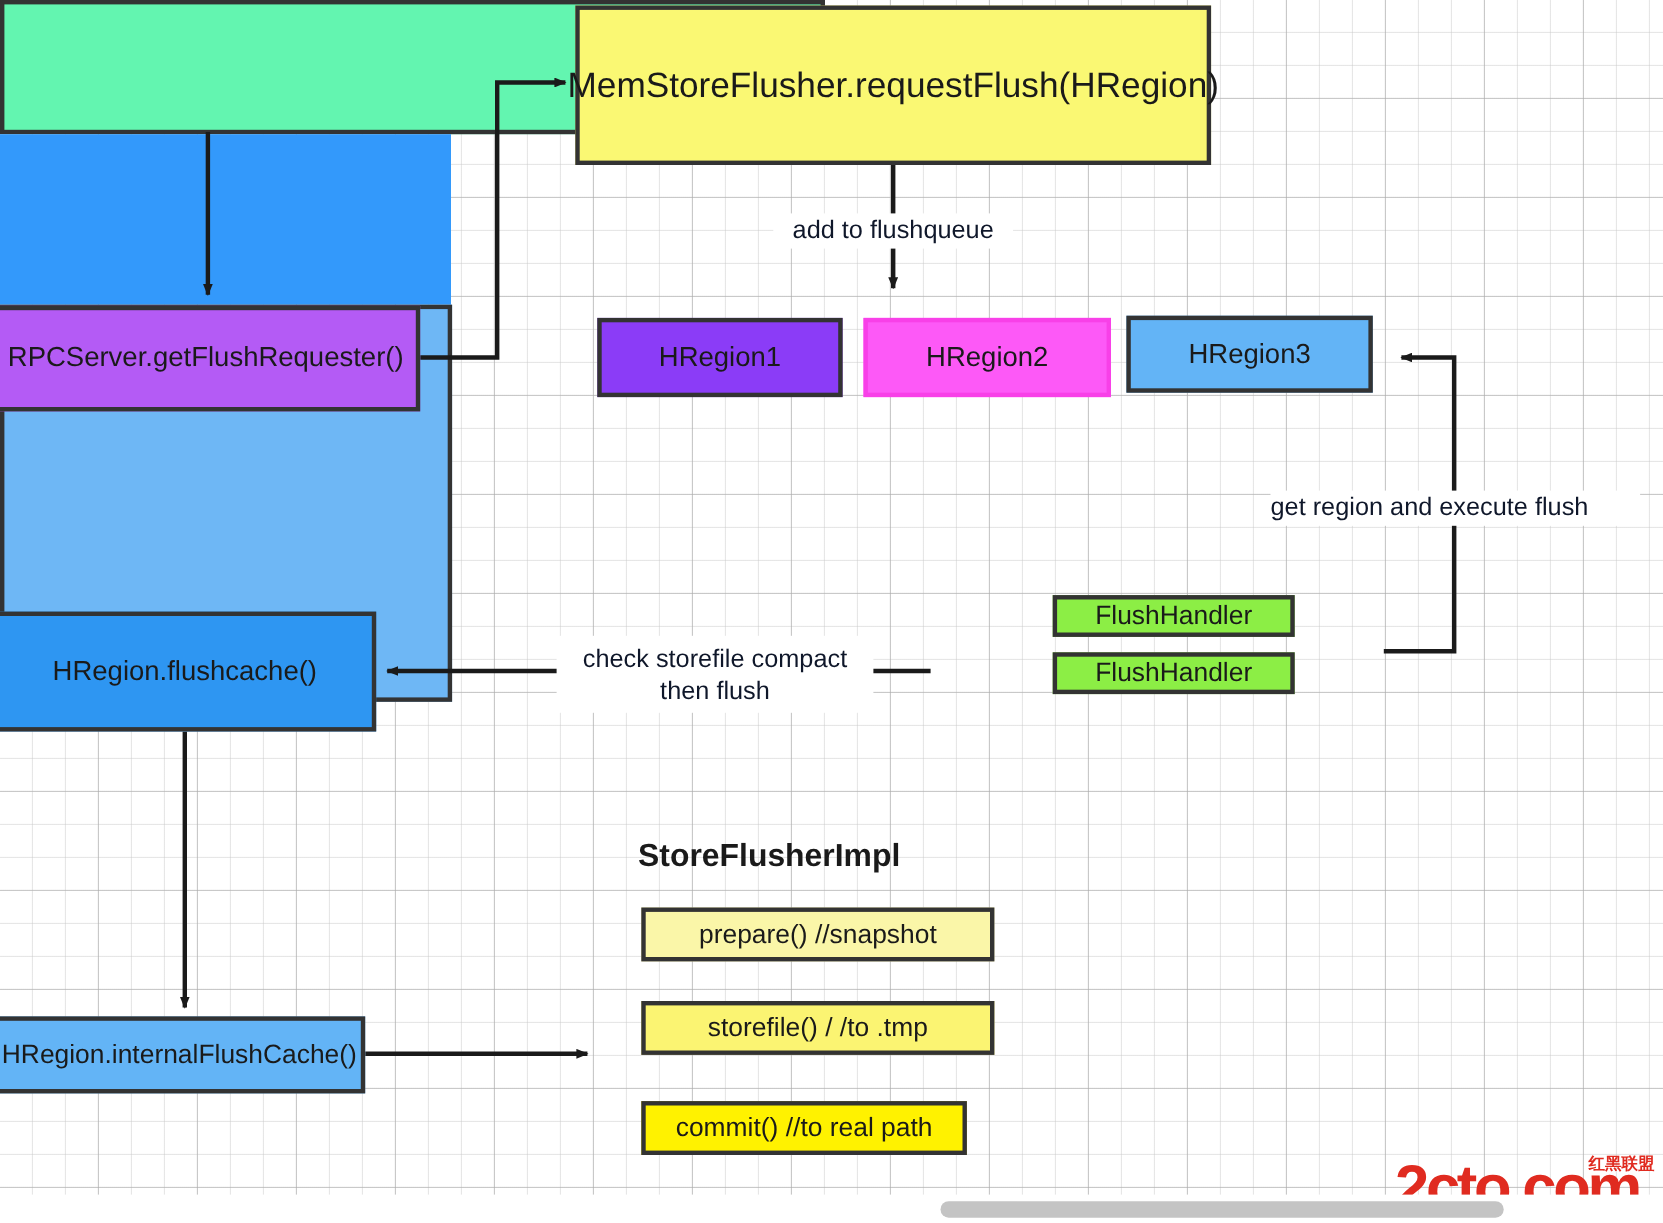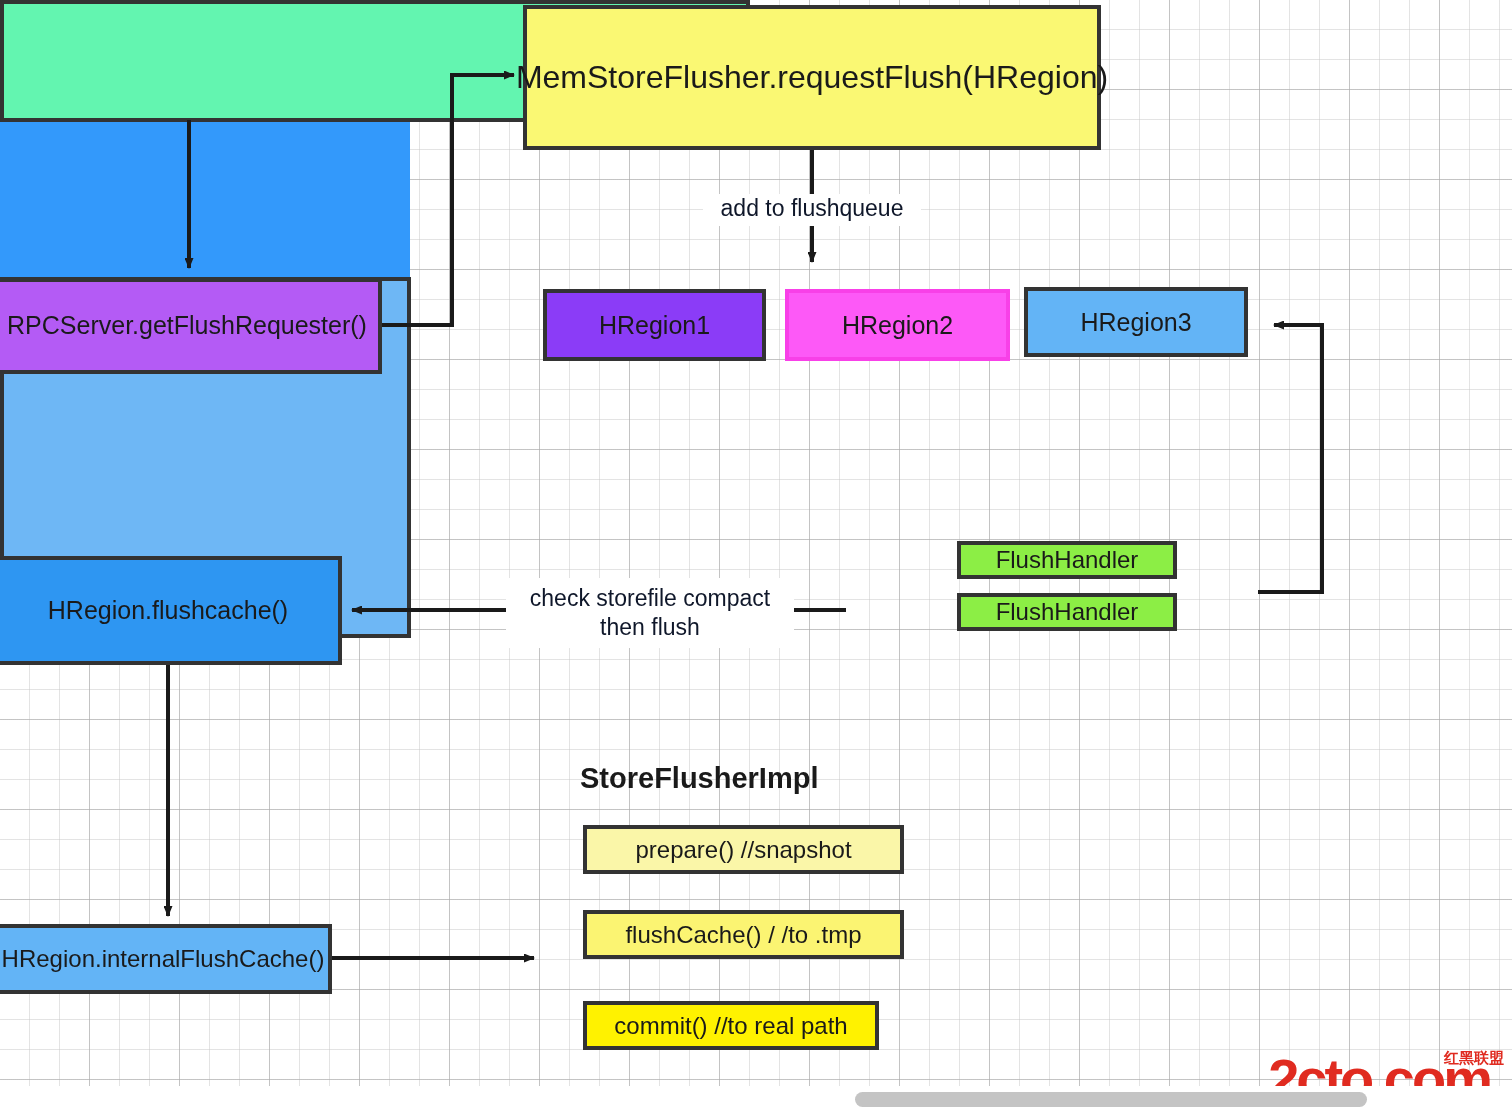--- a/index.html
+++ b/index.html
@@ -253,27 +253,28 @@
   <div class="node hard-border" id="n-internalflush">
     <span>HRegion.internalFlushCache()</span>
   </div>
 
   <div id="n-storeflusher"></div>
   <div id="sf-title">StoreFlusherImpl</div>
   <div class="sf-item" id="sf-prepare">
     <span>prepare() //snapshot</span>
   </div>
   <div class="sf-item" id="sf-flush">
-    <span>flushCache() / /to .tmp</span>
+    <span>storefile() / /to .tmp</span>
   </div>
   <div class="sf-item" id="sf-commit">
     <span>commit() //to real path</span>
   </div>
 
   <div class="edge-label" id="lbl-flushqueue">add to flushqueue</div>
+  <div class="edge-label" id="lbl-getregion">get region and execute flush</div>
   <div class="edge-label" id="lbl-check">check storefile compact
 then flush</div>
 
   <div id="watermark">
     <div id="wm-main">2cto.com</div>
     <div id="wm-cn">红黑联盟</div>
   </div>
 
   <div id="scrollbar-track">
     <div id="scrollbar-thumb"></div>

